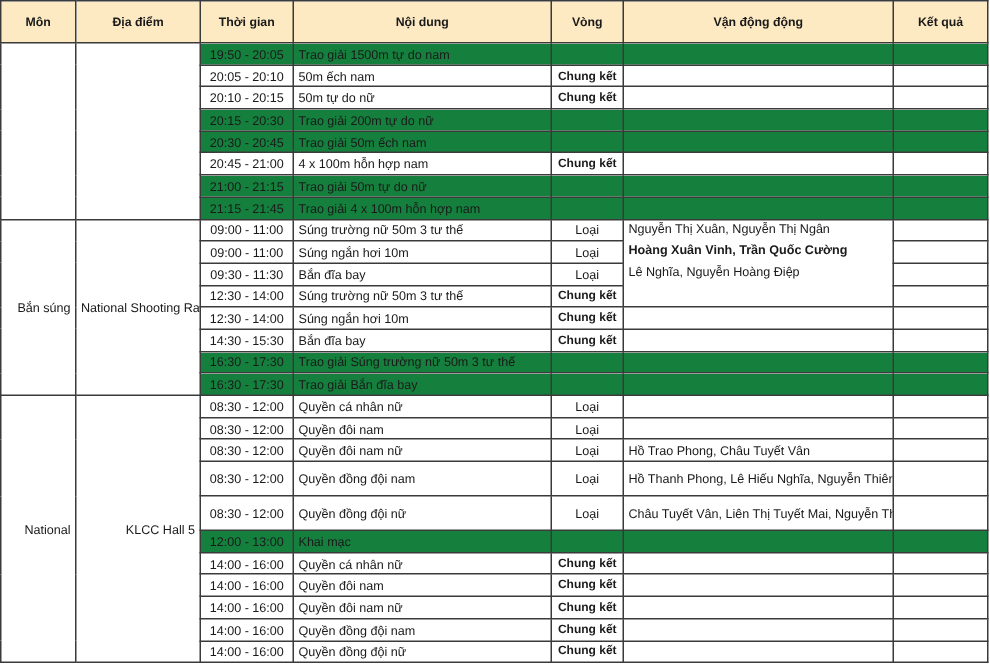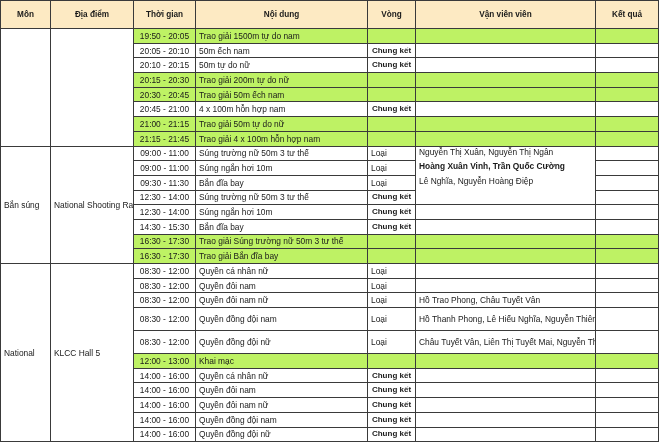--- a/index.html
+++ b/index.html
@@ -23,24 +23,24 @@
     }
     table.sched th {
       background: #fdeac3;
       font-weight: bold;
       height: 27px;
       text-align: center;
       font-size: 8.2px;
     }
     tr.r1 td { height: 13.7px; }
     tr.r2 td { height: 22px; }
-    td.hl { background: #bef264; }
-    td.c { }
+    td.hl { background: #15803d; }
+    td.c { text-align: center; }
     td.vr { font-weight: bold; text-align: center; font-size: 8px; }
-    td.span-text { vertical-align: middle; text-align: left; white-space: normal; line-height: 11px; }
+    td.span-text { vertical-align: middle; text-align: right; white-space: normal; line-height: 11px; }
     td.athletes { white-space: normal; line-height: 10.5px; vertical-align: top; padding-top: 1px; }
     td.time { text-align: center; }
   </style>
 </head>
 <body>
 
 <div class="wrap">
 <table class="sched">
   <colgroup>
     <col style="width:50px">
@@ -51,21 +51,21 @@
     <col style="width:180px">
     <col style="width:63px">
   </colgroup>
   <thead>
     <tr>
       <th>Môn</th>
       <th>Địa điểm</th>
       <th>Thời gian</th>
       <th>Nội dung</th>
       <th>Vòng</th>
-      <th>Vận viên viên</th>
+      <th>Vận động động</th>
       <th>Kết quả</th>
     </tr>
   </thead>
   <tbody>
 
     <tr class="r1">
       <td rowspan="8" class="span-text"></td>
       <td rowspan="8" class="span-text"></td>
       <td class="time hl">19:50 - 20:05</td>
       <td class="hl">Trao giải 1500m tự do nam</td>

